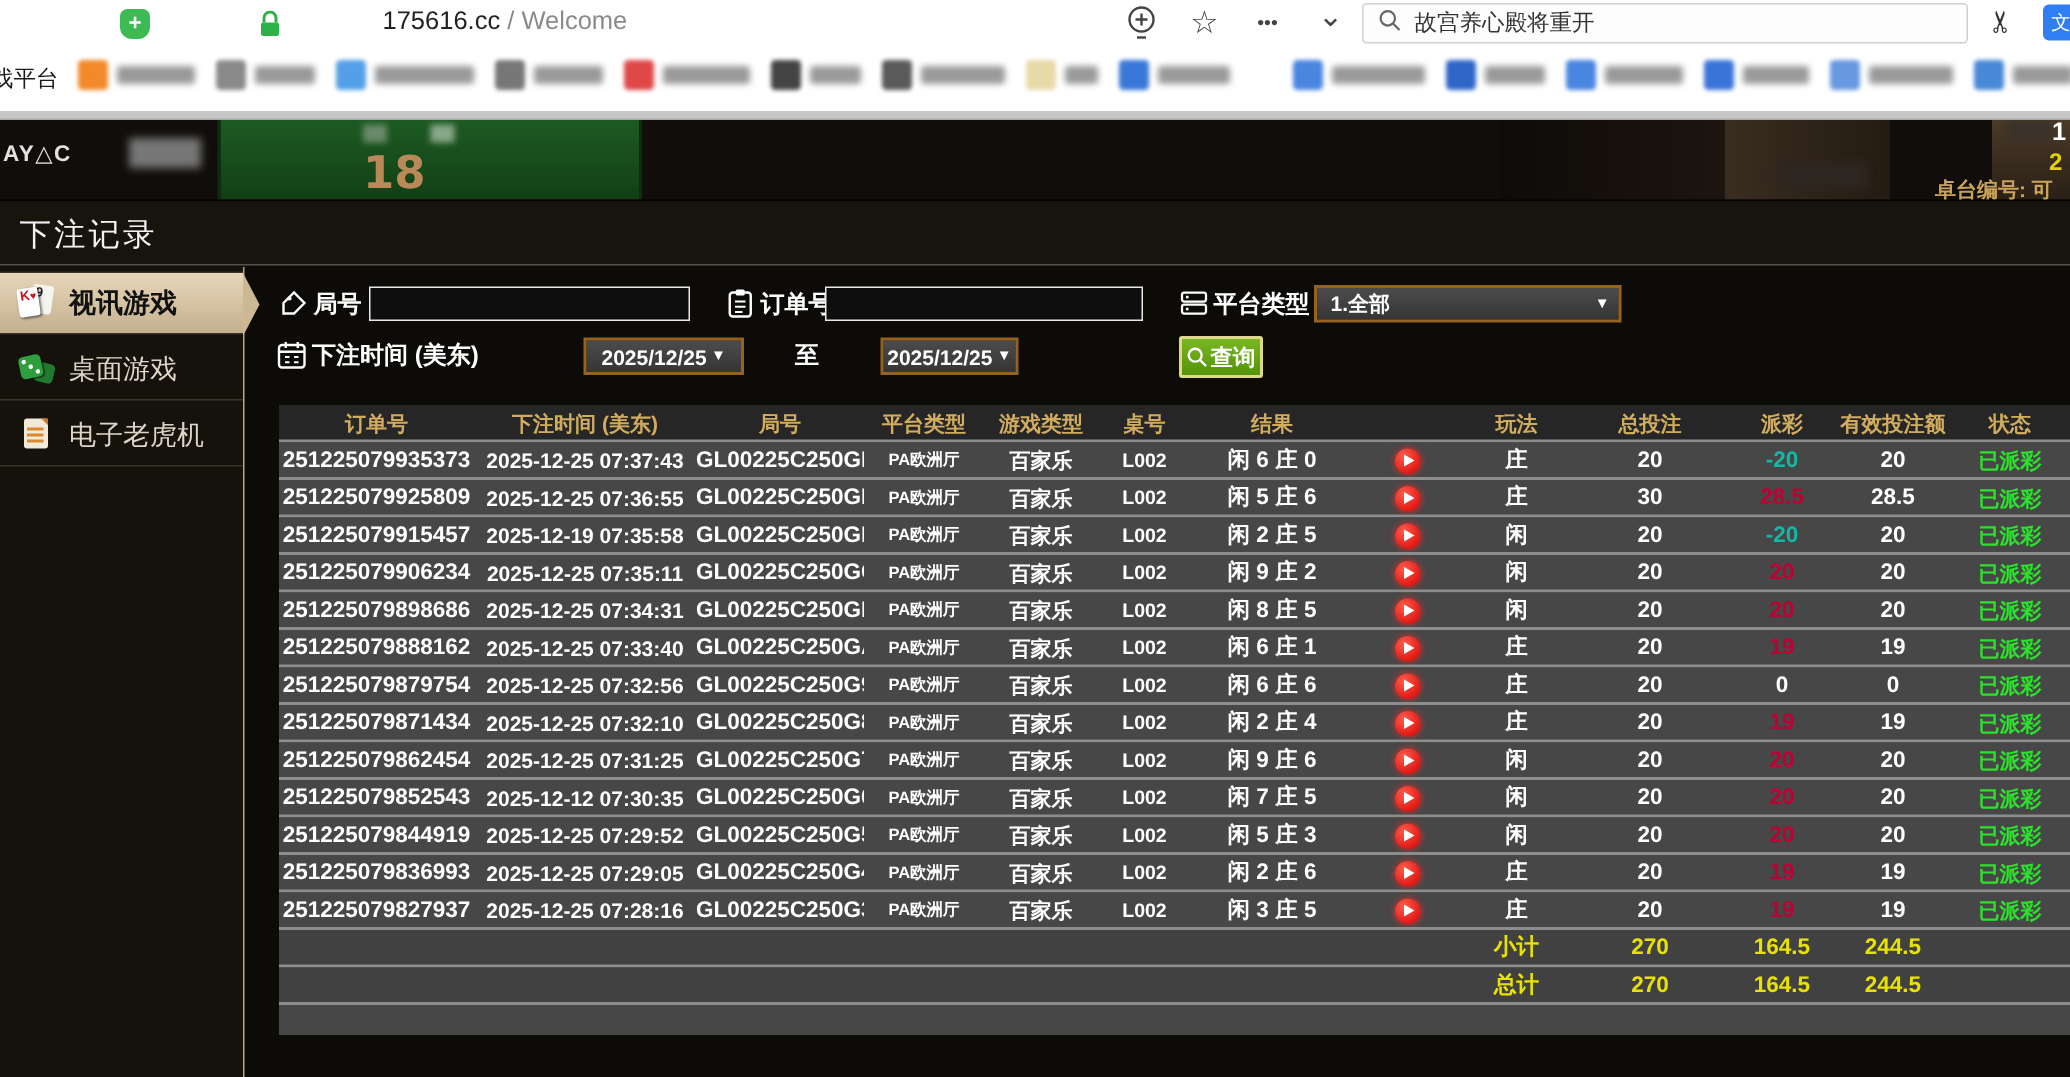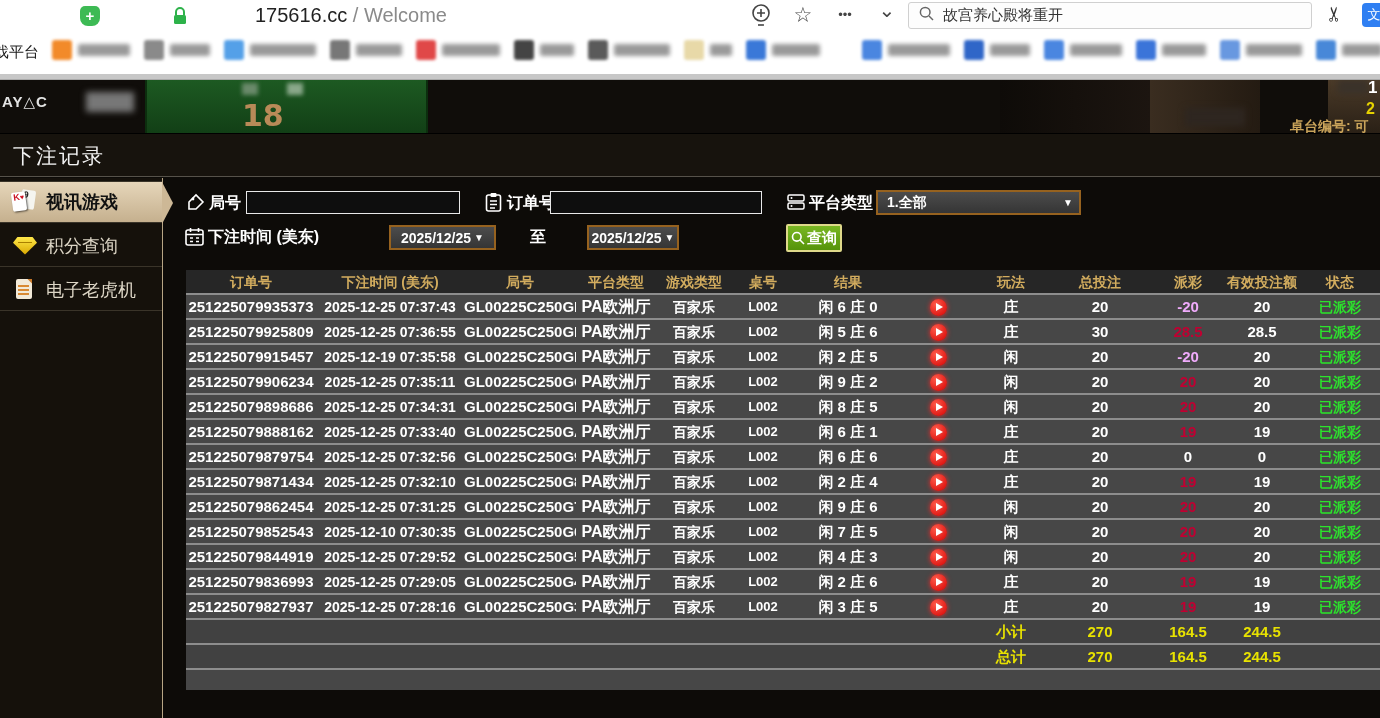--- a/index.html
+++ b/index.html
@@ -4,21 +4,21 @@
 <style>
   * { margin:0; padding:0; box-sizing:border-box; }
   html,body { width:1380px; height:718px; overflow:hidden; background:#000;
     font-family:"Liberation Sans","DejaVu Sans",sans-serif; }
 
   
   #chrome { position:absolute; top:0; left:0; width:1380px; height:32px; background:#fff; }
   #shield { position:absolute; left:80px; top:6px; width:20px; height:20px; background:#3dba54;
     border-radius:5px 5px 8px 8px; color:#fff; font-weight:bold; font-size:15px; text-align:center; line-height:19px;}
   #lockicon { position:absolute; left:172px; top:7px; }
-  #urltext { position:absolute; left:255px; top:4px; font-size:20px; color:#222; }
+  #urltext { position:absolute; left:255px; top:4px; font-size:17px; color:#222; }
   #urltext .suffix { color:#8a8a8a; }
   .chrome-ic { position:absolute; top:3px; color:#444; font-size:18px; width:26px; text-align:center; }
   #search-box { position:absolute; left:908px; top:2px; width:404px; height:27px; background:#fdfdfd;
     border:1px solid #d0d0d0; border-radius:3px; display:flex; align-items:center; padding-left:10px; }
   #search-box .q { color:#666; margin-right:9px; }
   #search-text { font-size:15px; color:#333; }
   #scissors { position:absolute; left:1326px; top:2px; font-size:20px; color:#333; transform:rotate(-90deg); }
   #translate { position:absolute; left:1362px; top:3px; width:24px; height:24px; border-radius:4px;
     background:#2f7ff2; color:#fff; font-size:13px; text-align:center; line-height:23px; }
 
@@ -94,24 +94,24 @@
     background:linear-gradient(#79b722,#55930a); border:2px solid #ded98a; border-radius:2px;
     color:#fff; font-size:15px; font-weight:bold; display:flex; align-items:center; justify-content:center; gap:2px; cursor:pointer; }
 
   
   #table { position:absolute; left:22px; top:92px; width:1194px; }
   .t-row { display:flex; background:#474747; border-bottom:2px solid #8d8d8d; height:25px; }
   .t-head { background:#262626; }
   .t-head .cell { color:#d2ac5e; font-weight:bold; font-size:14px; }
   .cell { flex:none; text-align:center; line-height:24px; color:#fff; font-size:15px; font-weight:600;
     white-space:nowrap; overflow:hidden; }
-  .c0{width:130px}.c1{width:148px;font-size:14px}.c2{width:112px}.c3{width:80px;font-size:16px}
+  .c0{width:130px}.c1{width:148px;font-size:14px}.c2{width:112px}.c3{width:80px;font-size:11px}
   .c4{width:76px;font-size:14px}.c5{width:62px;font-size:13px}.c6{width:108px}.c7{width:72px}
   .c8{width:74px}.c9{width:104px}.c10{width:72px}.c11{width:76px}.c12{width:76px;flex:1}
-  .pos{color:#c00032}.neg{color:#f0abfc}.zero{color:#fff}
+  .pos{color:#c00032}.neg{color:#14b8a6}.zero{color:#fff}
   .status{color:#2ce22c;font-size:14px}
   .play-btn { display:inline-block; width:17px; height:17px; margin-top:4px; background:radial-gradient(circle at 35% 30%,#ff5a4a,#d40000);
     border-radius:50%; box-shadow:0 0 5px rgba(255,40,40,.9); cursor:pointer; position:relative; }
   .play-btn::after { content:""; position:absolute; left:6px; top:4px; width:0; height:0;
     border-left:7px solid #fff; border-top:4.5px solid transparent; border-bottom:4.5px solid transparent; }
   .t-foot { background:#414141; }
   .t-foot .cell { color:#e8e200; font-weight:bold; }
   .spacer { width:788px; flex:none; }
   #partial-row { height:20px; border-bottom:none; }
 </style>
@@ -243,24 +243,28 @@
   <div id="sidebar">
     <div class="side-item selected">
       <span class="side-ic">
         <span class="card-back">9</span>
           <span class="card-front">K<span style="font-size:7px">♥</span></span>
       </span>
       <span>视讯游戏</span>
     </div>
     <div class="side-item">
       <span class="side-ic">
-          <span class="gem"></span>
-          <span class="gem-line"></span>
-        </span>
-      <span>积分查询</span>
+        <span class="dice2"></span>
+        <span class="dice1">
+            <span class="pip" style="left:2px;top:2px"></span>
+            <span class="pip" style="left:6px;top:6px"></span>
+            <span class="pip" style="left:10px;top:10px"></span>
+          </span>
+      </span>
+      <span>桌面游戏</span>
     </div>
     <div class="side-item">
       <span class="side-ic">
         <span class="doc">
             <span class="doc-fold"></span>
           <span class="doc-line" style="top:6px"></span>
             <span class="doc-line" style="top:10px"></span>
             <span class="doc-line" style="top:14px"></span>
         </span>
       </span>
@@ -475,41 +479,41 @@
             <div class="cell c6">闲 9 庄 6</div>
             <div class="cell c7"><span class="play-btn"></span></div>
             <div class="cell c8">闲</div>
             <div class="cell c9">20</div>
             <div class="cell c10 pos">20</div>
             <div class="cell c11">20</div>
             <div class="cell c12 status">已派彩</div>
           </div>
           <div class="t-row">
             <div class="cell c0">251225079852543</div>
-            <div class="cell c1">2025-12-10 07:30:35</div>
+            <div class="cell c1">2025-12-12 07:30:35</div>
             <div class="cell c2">GL00225C250G6</div>
             <div class="cell c3">PA欧洲厅</div>
             <div class="cell c4">百家乐</div>
             <div class="cell c5">L002</div>
             <div class="cell c6">闲 7 庄 5</div>
             <div class="cell c7"><span class="play-btn"></span></div>
             <div class="cell c8">闲</div>
             <div class="cell c9">20</div>
             <div class="cell c10 pos">20</div>
             <div class="cell c11">20</div>
             <div class="cell c12 status">已派彩</div>
           </div>
           <div class="t-row">
             <div class="cell c0">251225079844919</div>
             <div class="cell c1">2025-12-25 07:29:52</div>
             <div class="cell c2">GL00225C250G5</div>
             <div class="cell c3">PA欧洲厅</div>
             <div class="cell c4">百家乐</div>
             <div class="cell c5">L002</div>
-            <div class="cell c6">闲 4 庄 3</div>
+            <div class="cell c6">闲 5 庄 3</div>
             <div class="cell c7"><span class="play-btn"></span></div>
             <div class="cell c8">闲</div>
             <div class="cell c9">20</div>
             <div class="cell c10 pos">20</div>
             <div class="cell c11">20</div>
             <div class="cell c12 status">已派彩</div>
           </div>
           <div class="t-row">
             <div class="cell c0">251225079836993</div>
             <div class="cell c1">2025-12-25 07:29:05</div>

